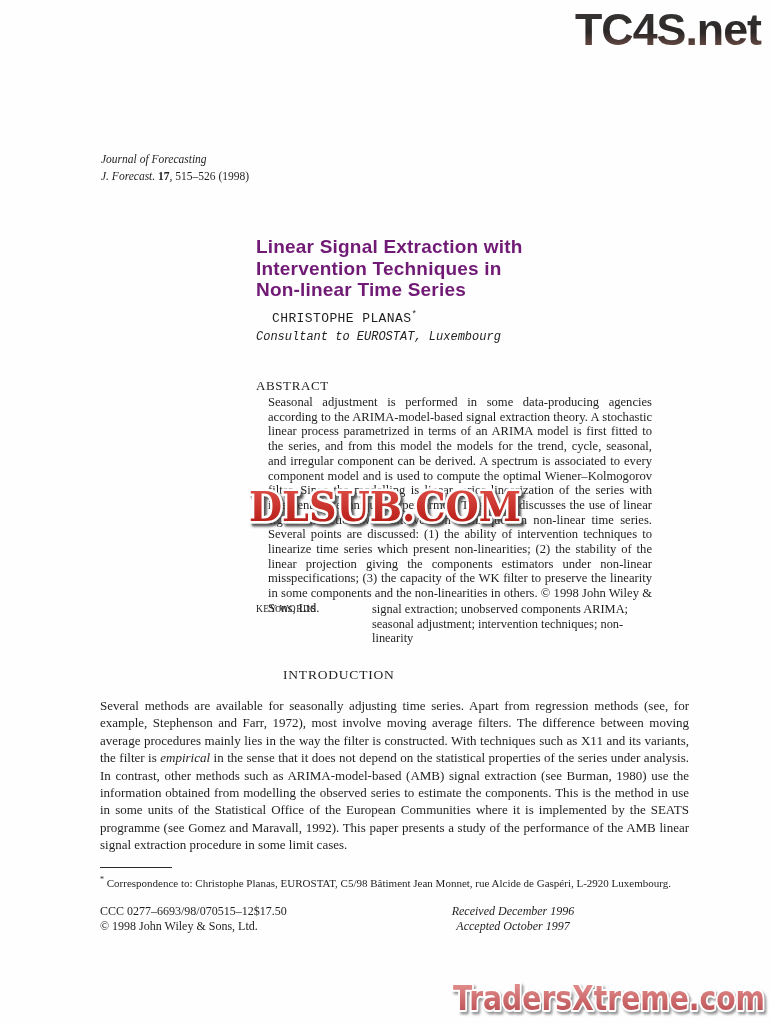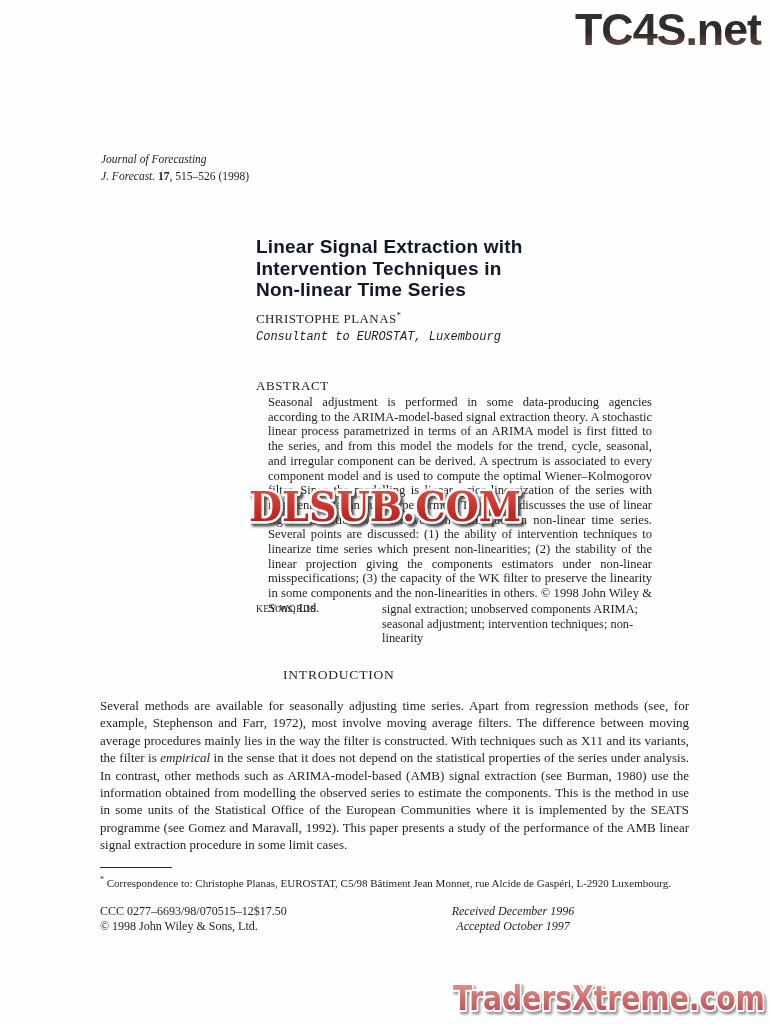--- a/index.html
+++ b/index.html
@@ -11,42 +11,42 @@
   
   .journal-block { position:absolute; left:101px; top:151px; font-size:11.5px; line-height:16.5px; }
   .journal-name { font-style:italic; }
   .cite-prefix { font-style:italic; }
   .cite-vol { font-weight:bold;margin-top:40px; }
 
   
   .title-block {
     position:absolute; left:256px; top:236px;
     font-family:"Liberation Sans", sans-serif; font-weight:bold;
-    font-size:19px; line-height:21.5px; color:#0f172a; letter-spacing:0.2px;
+    font-size:19px; line-height:21.5px; color:#701a75; letter-spacing:0.2px;
   }
   .author-line {
-    position:absolute; left:256px; top:310px;
-    font-family:Liberation Serif, serif; font-size:13px; letter-spacing:0.4px; color:#222;text-align:center;
+    position:absolute; left:272px; top:310px;
+    font-family:Liberation Mono, monospace; font-size:13px; letter-spacing:0.4px; color:#222;text-align:center;
   }
   .author-line sup { font-size:9px; vertical-align:super; }
   .affiliation-line {
     position:absolute; left:256px; top:330px;
     font-family:Liberation Mono, monospace; font-style:italic; font-size:12px; color:#222;
   }
 
   
   .abstract-heading { position:absolute; left:256px; top:378px; font-size:13px; letter-spacing:0.6px; }
   .abstract-body {
     position:absolute; left:268px; top:395px; width:384px;
     font-size:12.6px; line-height:14.7px; text-align:justify;
   }
   
   .keywords-block { position:absolute; left:256px; top:602px; width:384px; display:flex;gap:41px; }
   .keywords-label { width:66px; flex:0 0 66px; font-size:9.5px; letter-spacing:0.5px; padding-top:2px; }
-  .keywords-text { margin-left:19px; font-size:12.4px; line-height:14.6px; }
+  .keywords-text { margin-left:9px; font-size:12.4px; line-height:14.6px; }
 
   
   .intro-heading { position:absolute; left:283px; top:667px; font-size:13.5px; letter-spacing:0.8px; }
   .intro-body {
     position:absolute; left:100px; top:697px; width:589px;
     font-size:13px; line-height:17.4px; text-align:justify;
   }
   .italic { font-style:italic; }
 
   

